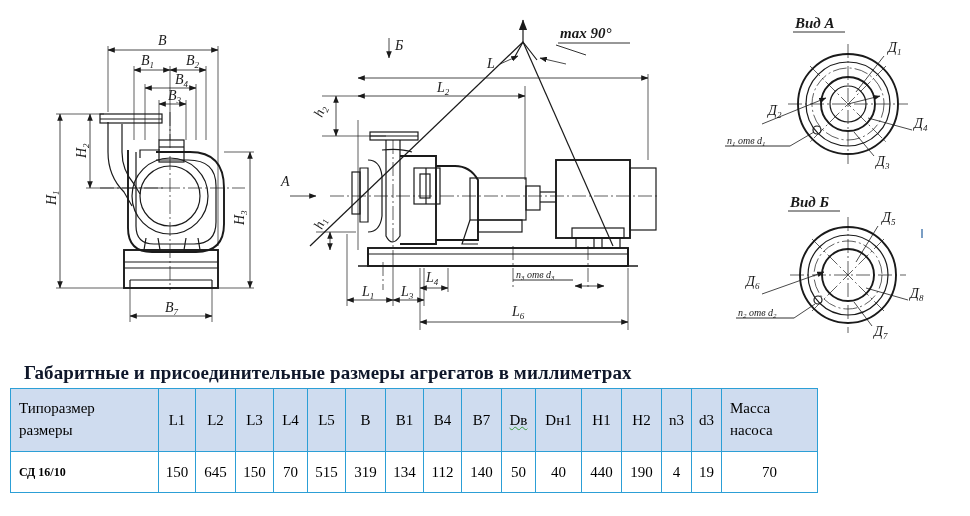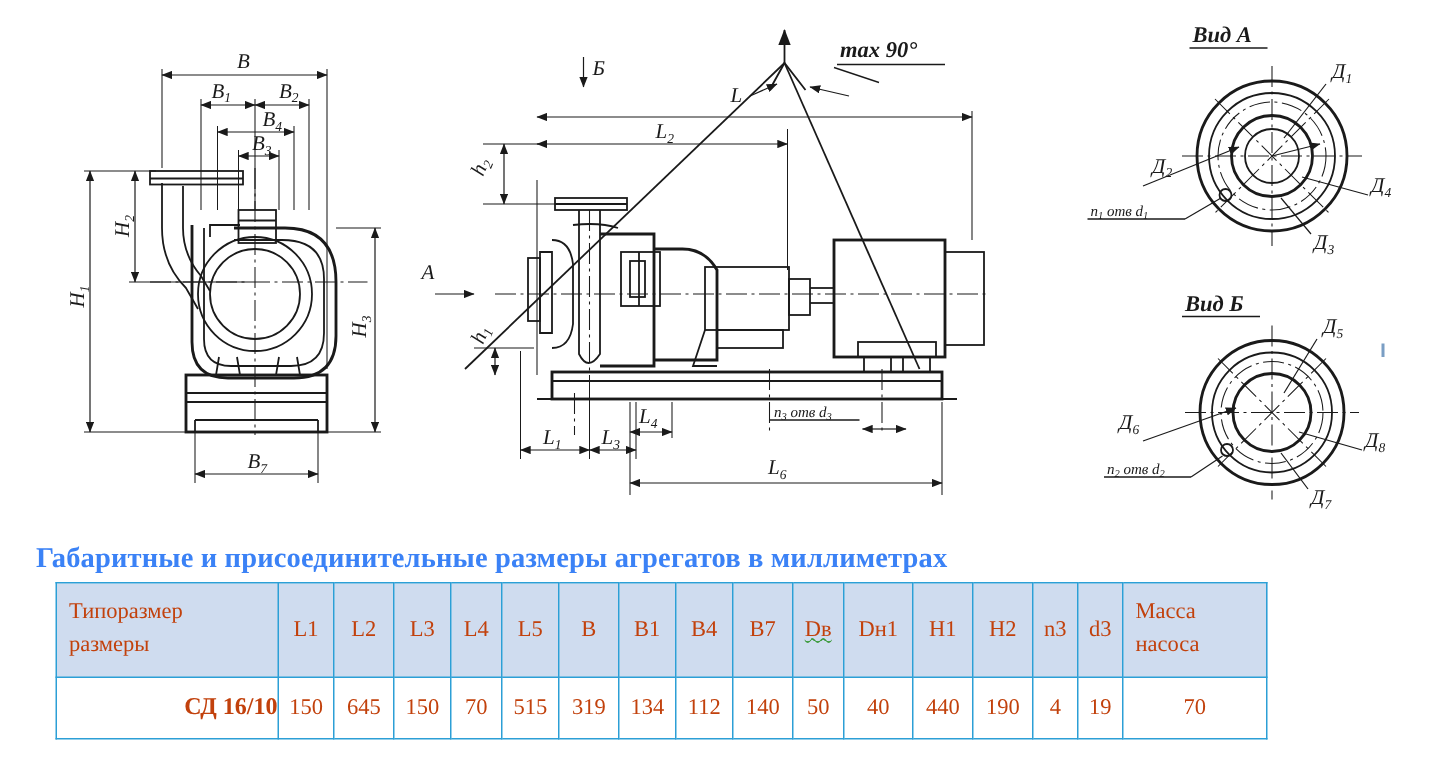--- a/index.html
+++ b/index.html
@@ -25,39 +25,38 @@
   #drawing-area svg { display: block; }
 
   
   #table-title {
     position: absolute;
     left: 24px;
     top: 362px;
     font-family: "Liberation Serif", serif;
     font-size: 19px;
     font-weight: bold;
-    color: #3b82f6;
+    color: #0f172a;
     letter-spacing: 0.1px;
     white-space: nowrap;
   }
 
   
   #dim-table-wrap {
     position: absolute;
     left: 10px;
     top: 388px;
     width: 867px;
   }
   table.dim-table {
     border-collapse: collapse;
     table-layout: fixed;
     width: 702px;
     font-family: "Liberation Serif", serif;
-    color: #c2410c;
-    margin-left: 27px;
+    color: #000000;
   }
   table.dim-table th,
   table.dim-table td {
     border: 1px solid #2c9fd6;
     padding: 0;
     text-align: center;
     vertical-align: middle;
   }
   table.dim-table thead th {
     background: #cfdcef;
@@ -70,24 +69,24 @@
     padding-left: 8px;
     line-height: 1.45;
     font-size: 15px;
   }
   table.dim-table tbody td {
     background: #ffffff;
     height: 40px;
     font-size: 15px;
   }
   table.dim-table tbody td.model-cell {
-    text-align: right;
+    text-align: left;
     padding-left: 8px;
     font-weight: bold;
-    font-size: 16px;
+    font-size: 12px;
   }
   .spell-underline {
     text-decoration: underline;
     text-decoration-color: #3a9a3a;
     text-decoration-style: wavy;
     text-decoration-thickness: 1px;
     text-underline-offset: 1px;
   }
   .hdr-two-line span { display: block; }
 

